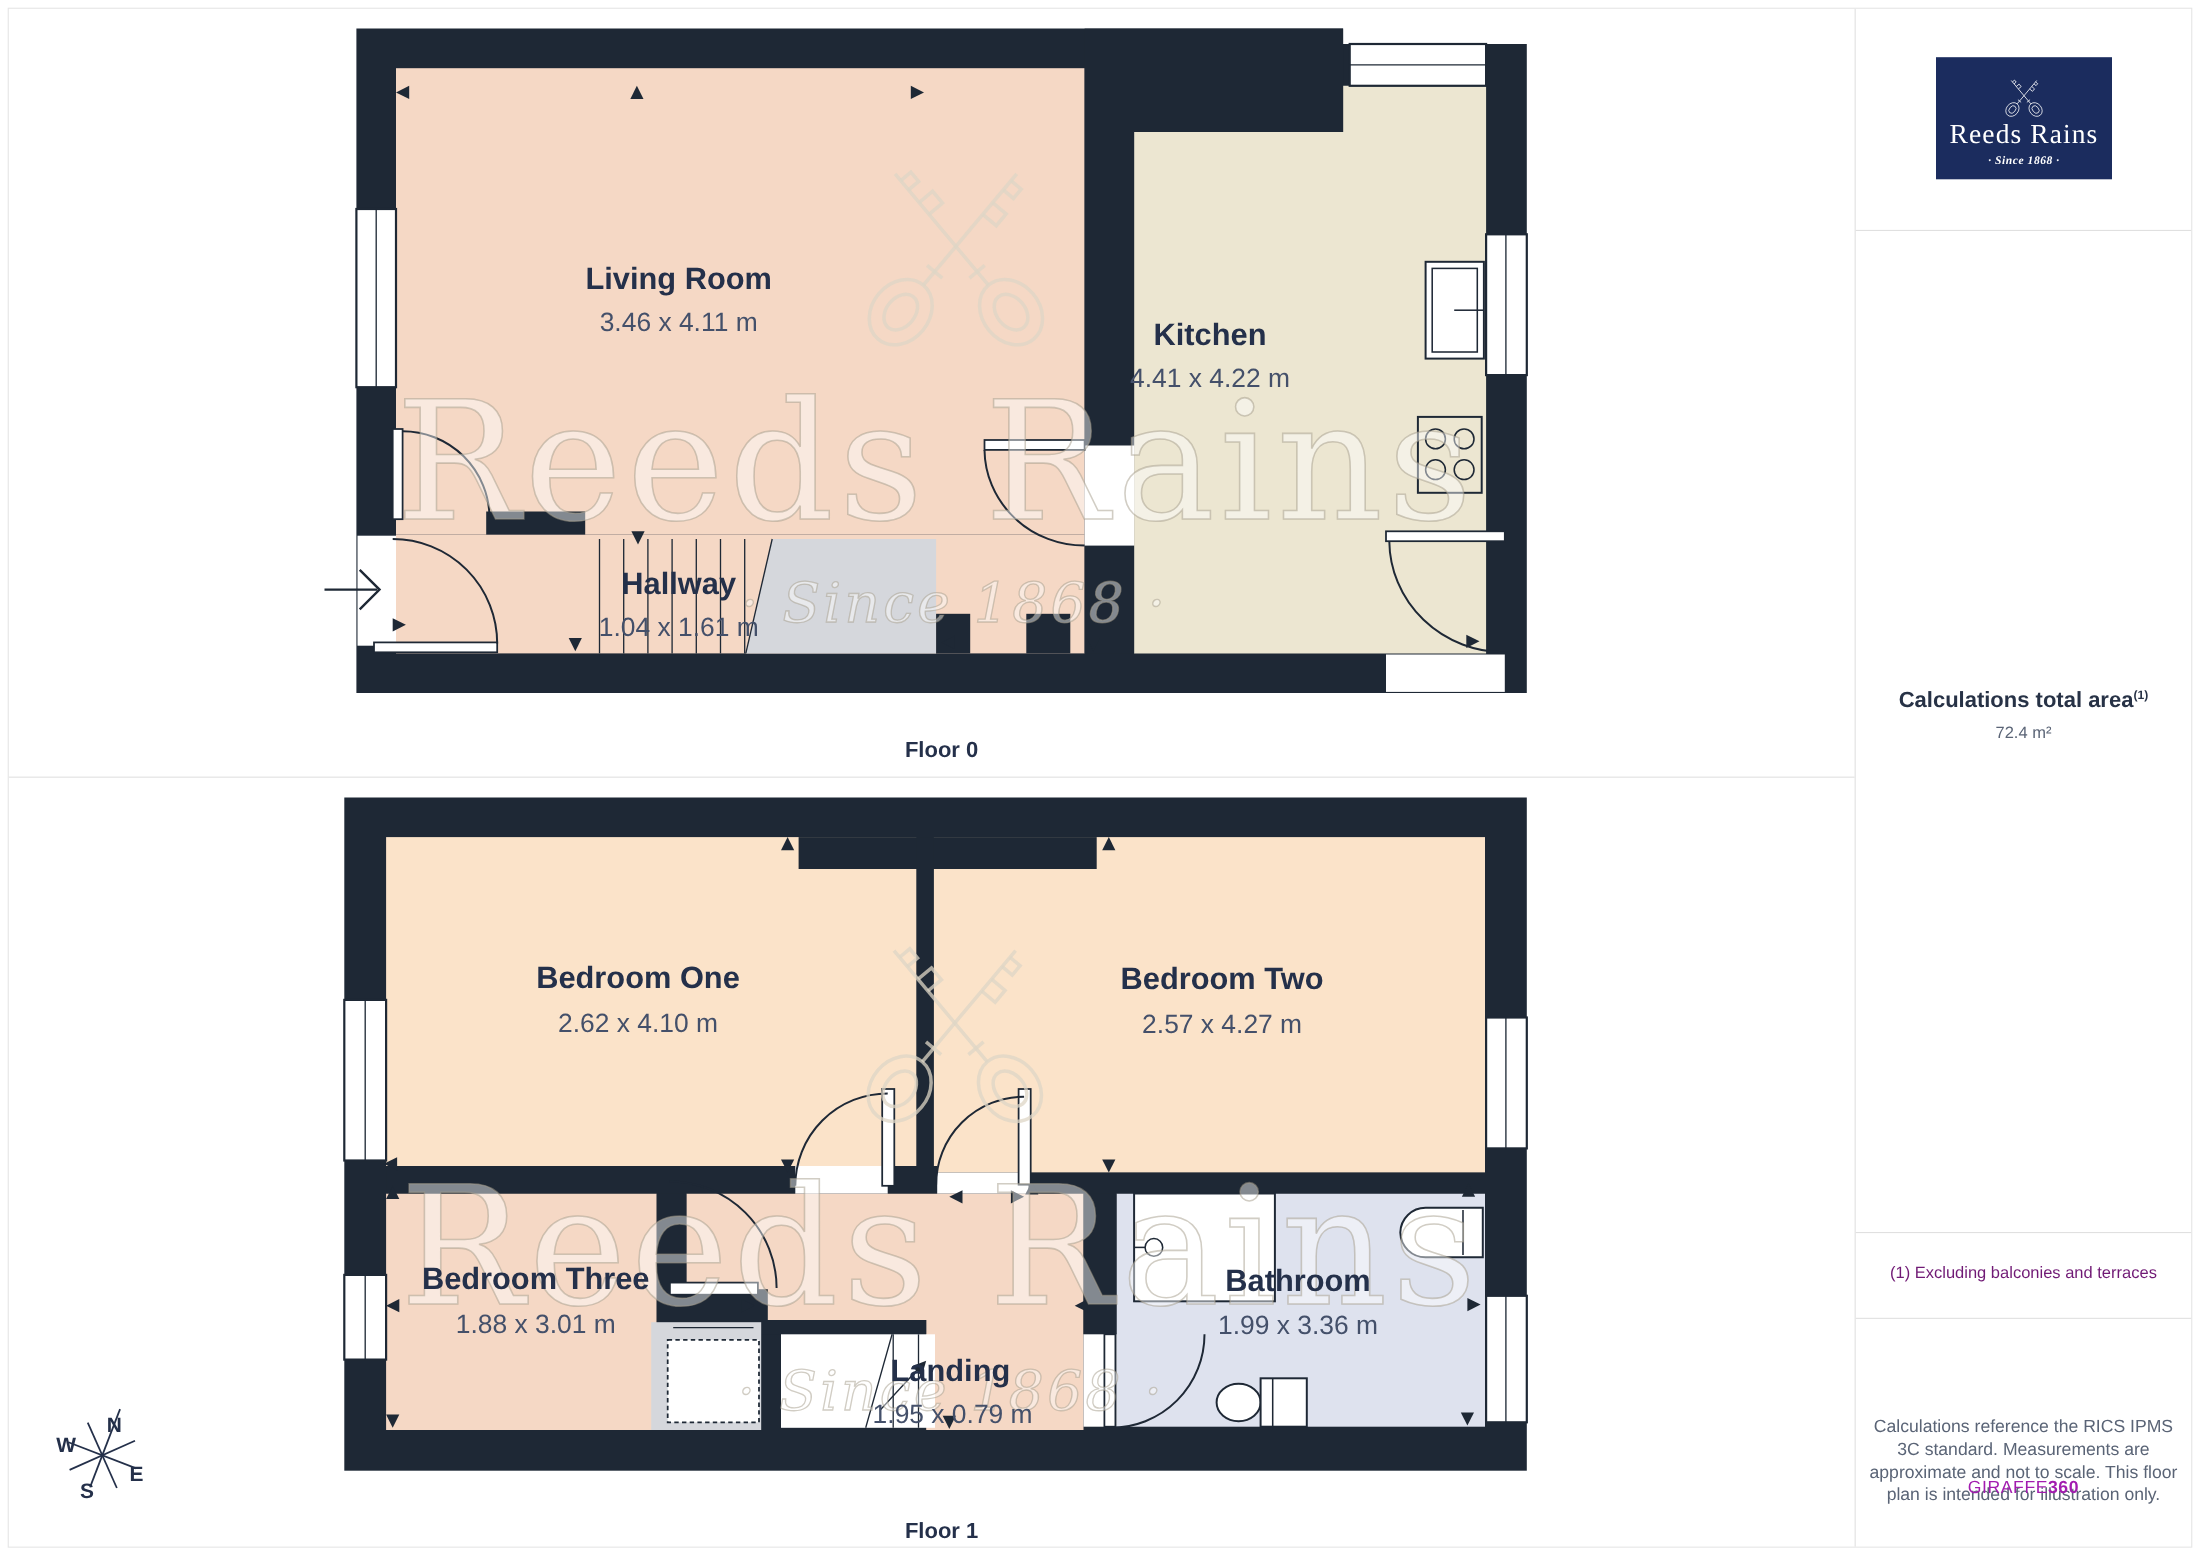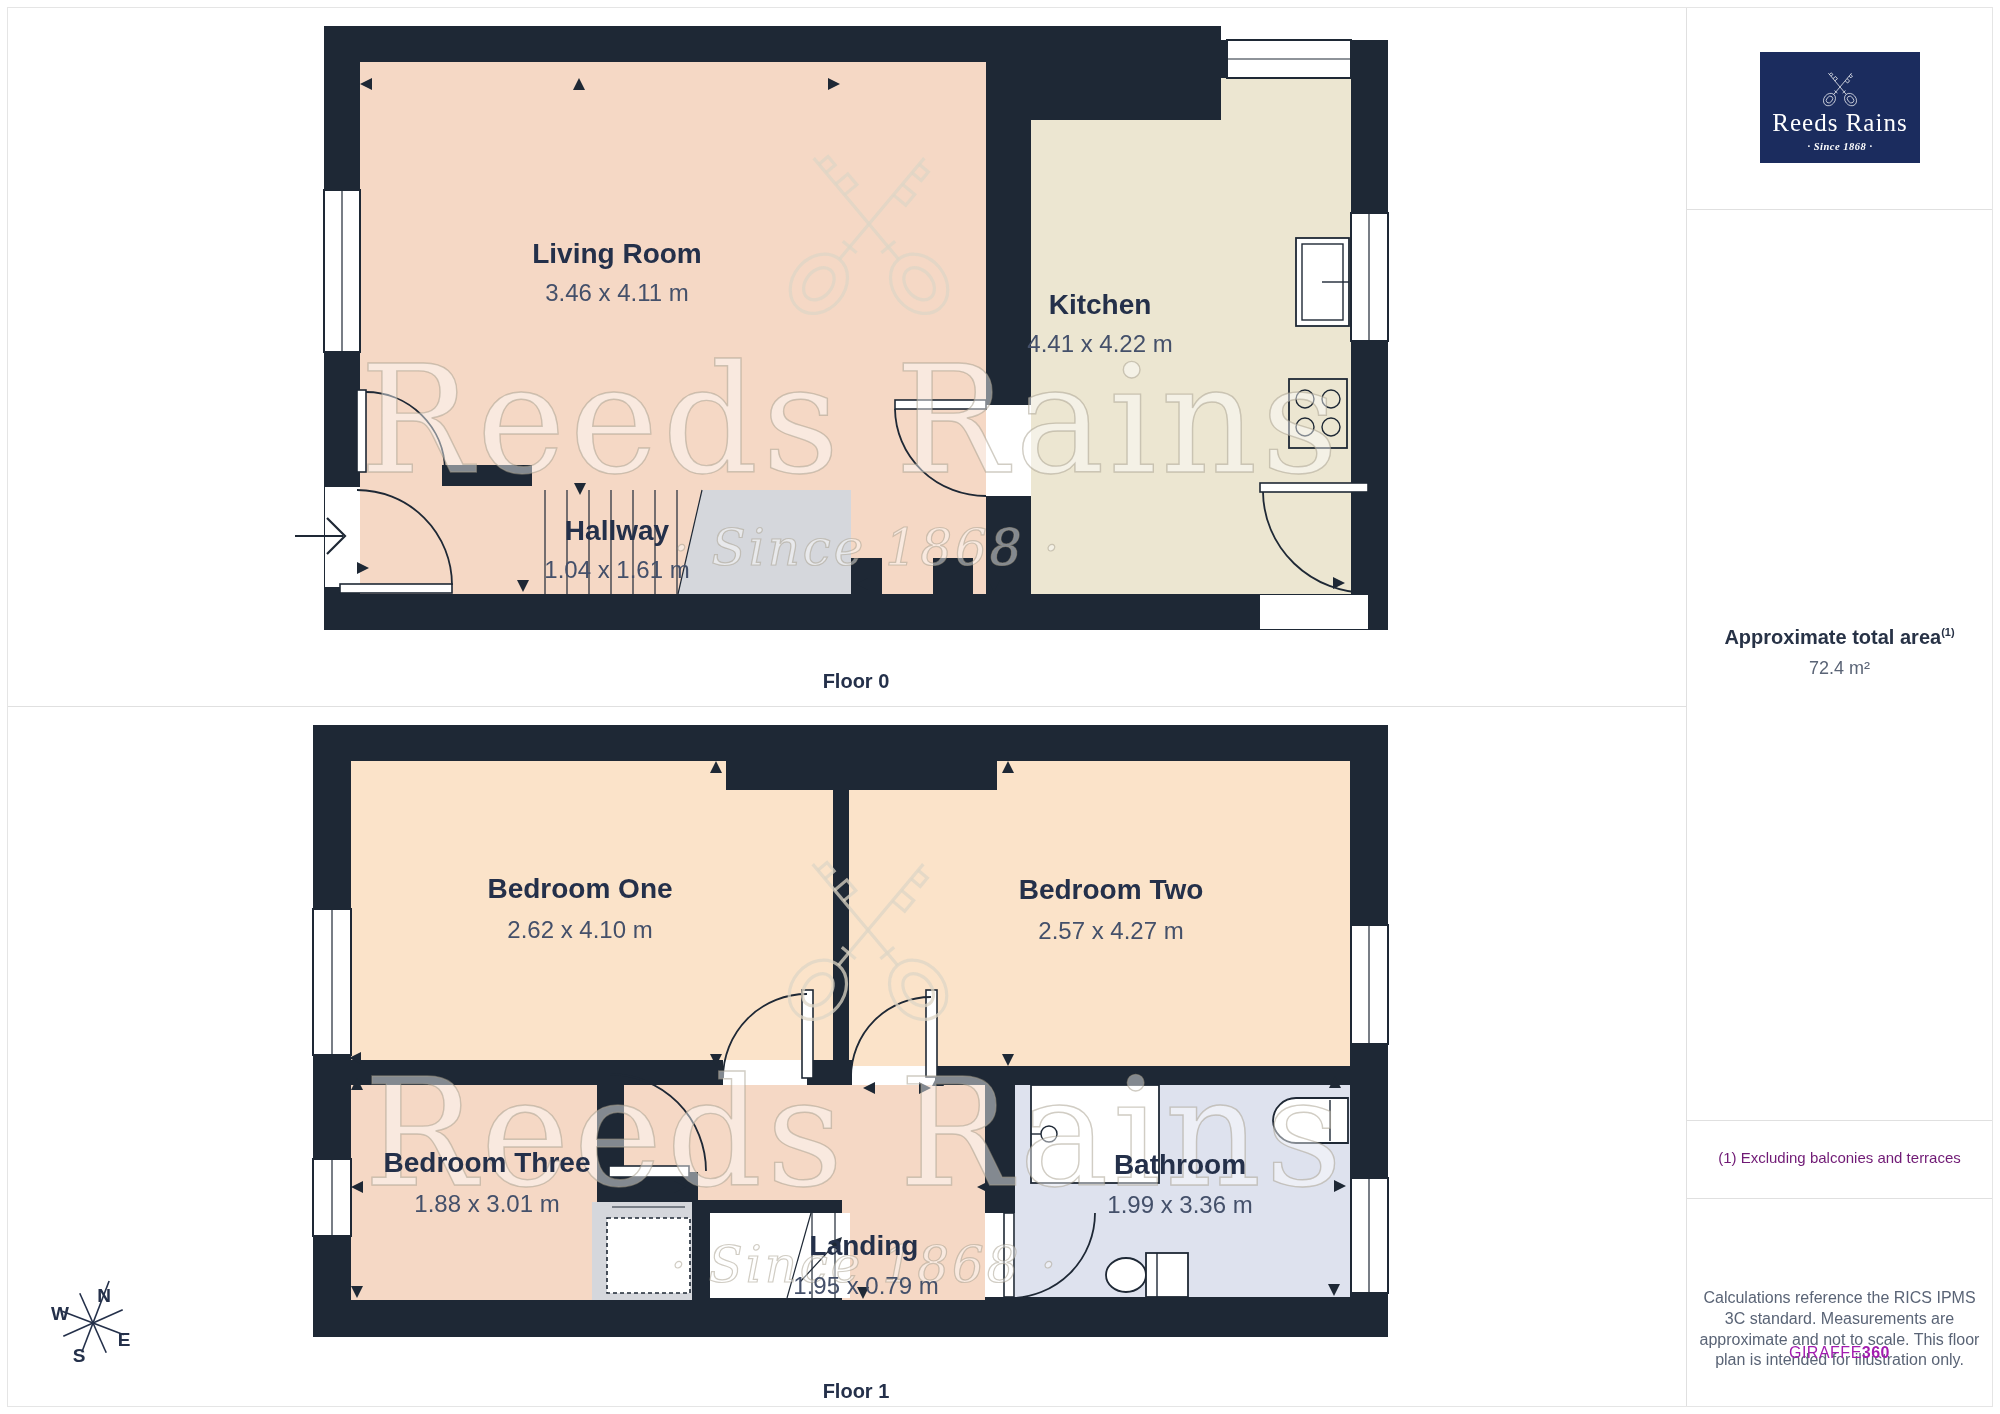--- a/index.html
+++ b/index.html
@@ -18,21 +18,21 @@
   .sidebar-block{position:absolute;left:1687px;width:305px;text-align:center;}
   .logo-box{position:absolute;left:1760px;top:52px;width:160px;height:111px;
         background:#1b2c5e;display:flex;flex-direction:column;align-items:center;
         justify-content:center;color:#ffffff;}
   .logo-keys{color:#ffffff;margin-bottom:2px;}
   .logo-brand{font-family:"Liberation Serif",serif;font-size:25px;letter-spacing:1px;line-height:1;}
   .logo-since{font-family:"Liberation Serif",serif;font-style:italic;font-weight:bold;
         font-size:10.5px;margin-top:6px;letter-spacing:.5px;}
   .area-title{top:626px;font-size:20px;font-weight:bold;color:#273246;}
   .area-title sup{font-size:11px;font-weight:bold;}
-  .area-value{top:658px;font-size:18px;color:#5a6476;}
+  .area-value{top:658px;font-size:15px;color:#5a6476;}
   .footnote{top:1149px;font-size:15px;color:#701a75;}
   .disclaimer{top:1288px;left:1692px;width:295px;font-size:16px;line-height:1.3;color:#5a6476;}
   .giraffe{top:1344px;font-size:16px;color:#a21caf;letter-spacing:.5px;}
   .giraffe b{font-weight:bold;}
 
   
   text{font-family:"Liberation Sans",sans-serif;}
   .room-name{font-size:28px;font-weight:bold;fill:#24304a;text-anchor:middle;}
   .room-dims{font-size:24px;fill:#44506a;text-anchor:middle;}
   .floor-caption{font-size:20px;font-weight:bold;fill:#24304a;text-anchor:middle;}
@@ -334,21 +334,21 @@
 
   <div class="logo-box">
     <svg class="logo-keys" width="54" height="44" viewBox="0 0 54 44">
       <use href="#crossed-keys" transform="translate(27,23) scale(0.21)"></use>
     </svg>
     <div class="logo-brand">Reeds Rains</div>
     <div class="logo-since">· Since 1868 ·</div>
   </div>
 
   <div class="sidebar-block area-title">
-    <span>Approximate total area</span><sup>(1)</sup>
+    <span>Calculations total area</span><sup>(1)</sup>
   </div>
   <div class="sidebar-block area-value">72.4 m²</div>
 
   <div class="sidebar-block footnote">(1) Excluding balconies and terraces</div>
 
   <div class="sidebar-block disclaimer">Calculations reference the RICS IPMS 3C standard. Measurements are approximate and not to scale. This floor plan is intended for illustration only.</div>
 
   <div class="sidebar-block giraffe">
     <span>GIRAFFE</span><b>360</b>
   </div>

